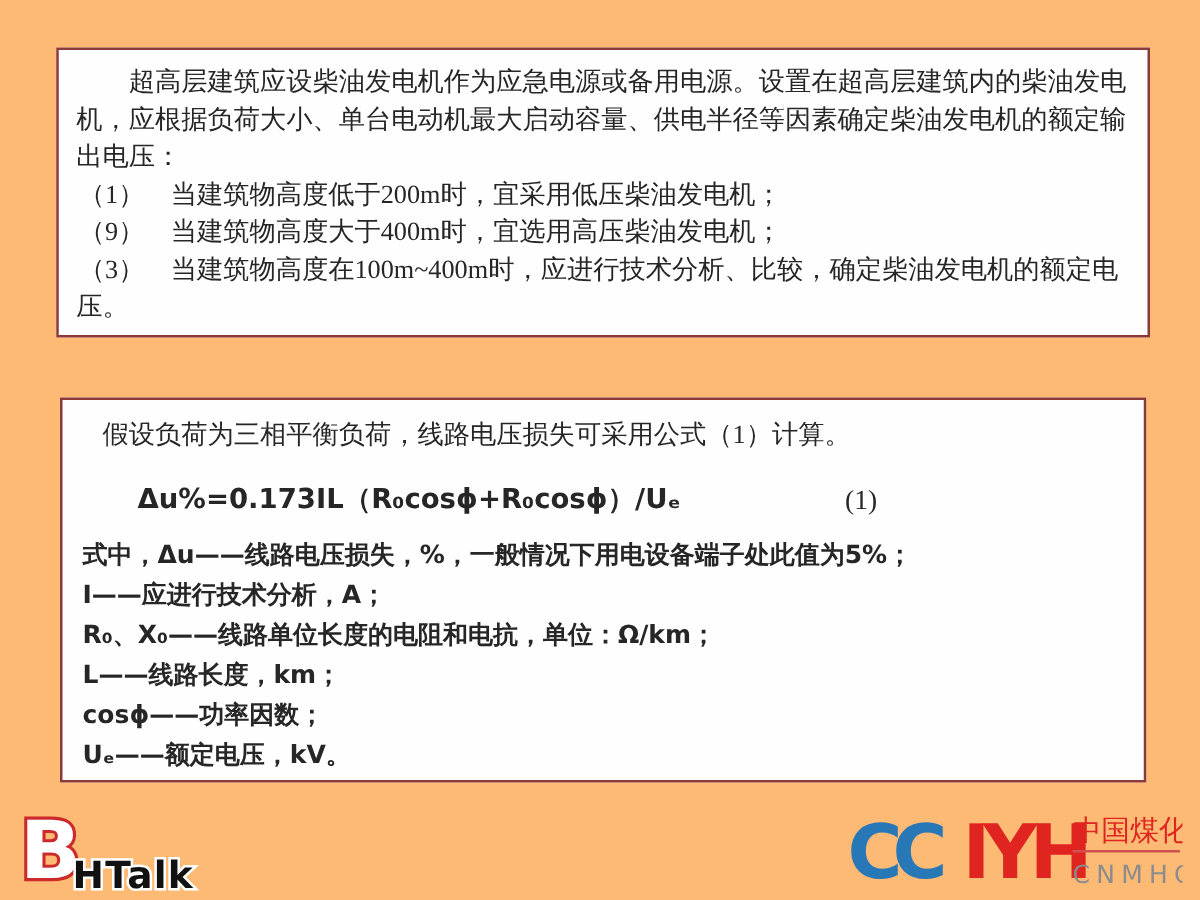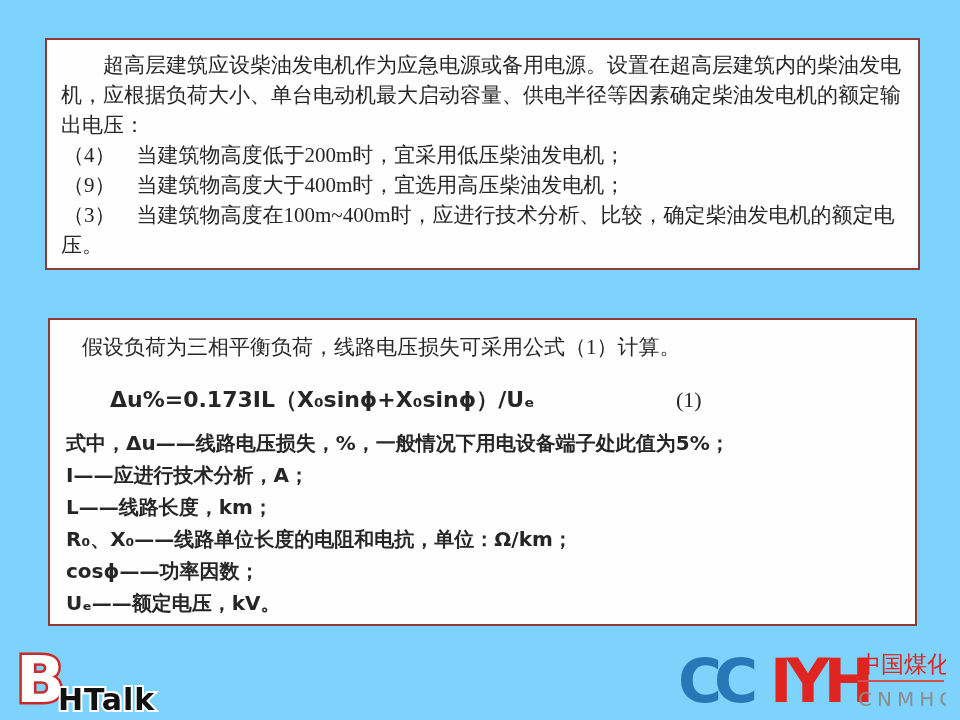--- a/index.html
+++ b/index.html
@@ -1,17 +1,17 @@
 <!DOCTYPE html>
 <html><head>
 <meta charset="utf-8">
 <style>
   html,body{margin:0;padding:0;background:#ffffff;}
   #page{
-    position:relative;width:960px;height:720px;background:#7dd3fc;
+    position:relative;width:960px;height:720px;background:#fdba74;
     font-family:"Liberation Serif","DejaVu Serif",serif;color:#262626;overflow:hidden;
   }
   .textbox{
     position:absolute;box-sizing:border-box;border:2px solid #8b3a3a;background:#fffefe;
   }
   #box1{left:45px;top:38px;width:875px;height:232px;padding:10px 14px;}
   #box1 .para{font-size:21px;line-height:30px;}
   #box1 .intro{text-indent:2em;}
   #box1 .item{text-indent:2px;}
   #box2{left:48px;top:318px;width:869px;height:308px;padding:12px 16px;}
@@ -36,36 +36,36 @@
   #cnmhg-logo{position:absolute;left:678px;top:644px;width:268px;height:74px;}
   svg text{font-family:"DejaVu Sans","Liberation Sans",sans-serif;}
 </style>
 </head>
 <body>
 
 <div id="page">
 
   <div id="box1" class="textbox">
     <div class="para intro">超高层建筑应设柴油发电机作为应急电源或备用电源。设置在超高层建筑内的柴油发电机，应根据负荷大小、单台电动机最大启动容量、供电半径等因素确定柴油发电机的额定输出电压：</div>
-    <div class="para item">（4）　当建筑物高度低于200m时，宜采用低压柴油发电机；</div>
+    <div class="para item">（1）　当建筑物高度低于200m时，宜采用低压柴油发电机；</div>
     <div class="para item">（9）　当建筑物高度大于400m时，宜选用高压柴油发电机；</div>
     <div class="para item">（3）　当建筑物高度在100m~400m时，应进行技术分析、比较，确定柴油发电机的额定电压。</div>
   </div>
 
   <div id="box2" class="textbox">
     <div class="intro">假设负荷为三相平衡负荷，线路电压损失可采用公式（1）计算。</div>
     <div class="formula-row">
-      <span class="formula">Δu%=0.173IL（X₀sinϕ+X₀sinϕ）/Uₑ</span>
+      <span class="formula">Δu%=0.173IL（R₀cosϕ+R₀cosϕ）/Uₑ</span>
       <span class="formula-number">(1)</span>
     </div>
     <div class="definitions">
       <div class="definition">式中，Δu——线路电压损失，%，一般情况下用电设备端子处此值为5%；</div>
       <div class="definition">I——应进行技术分析，A；</div>
+      <div class="definition">R₀、X₀——线路单位长度的电阻和电抗，单位：Ω/km；</div>
       <div class="definition">L——线路长度，km；</div>
-      <div class="definition">R₀、X₀——线路单位长度的电阻和电抗，单位：Ω/km；</div>
       <div class="definition">cosϕ——功率因数；</div>
       <div class="definition">Uₑ——额定电压，kV。</div>
     </div>
   </div>
 
   <svg id="bhtalk-logo" viewBox="0 0 180 70">
     <text x="2" y="56" font-size="64" font-weight="bold" fill="#ffffff" stroke="#cc2a2a" stroke-width="5" paint-order="stroke">B</text>
     <text x="44" y="64" font-size="30" font-weight="900" letter-spacing="1" fill="#111111" stroke="#ffffff" stroke-width="4" paint-order="stroke">HTalk</text>
   </svg>
 

